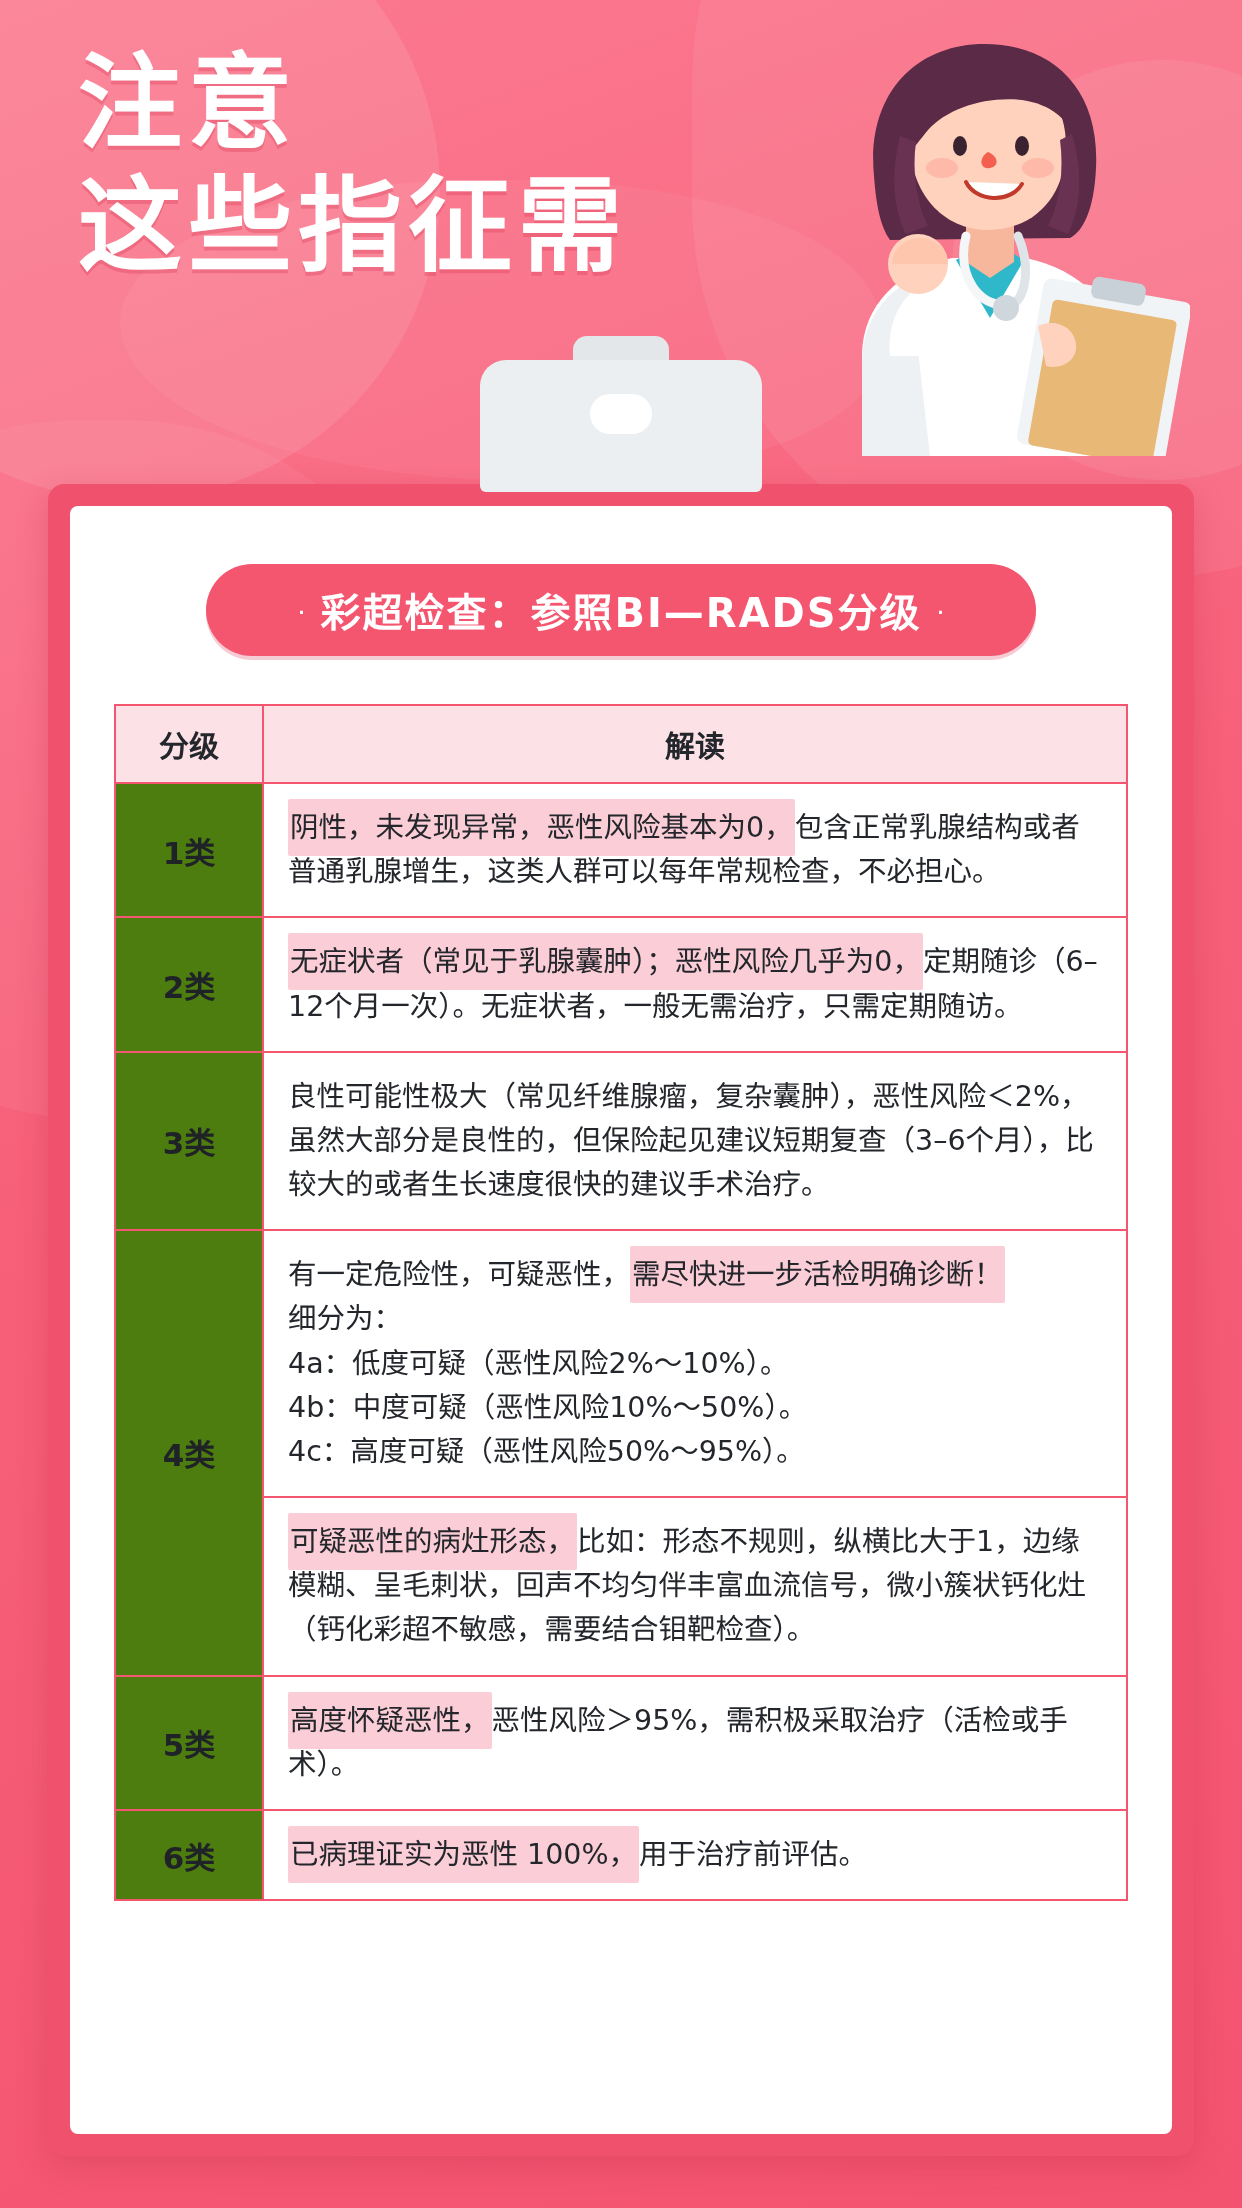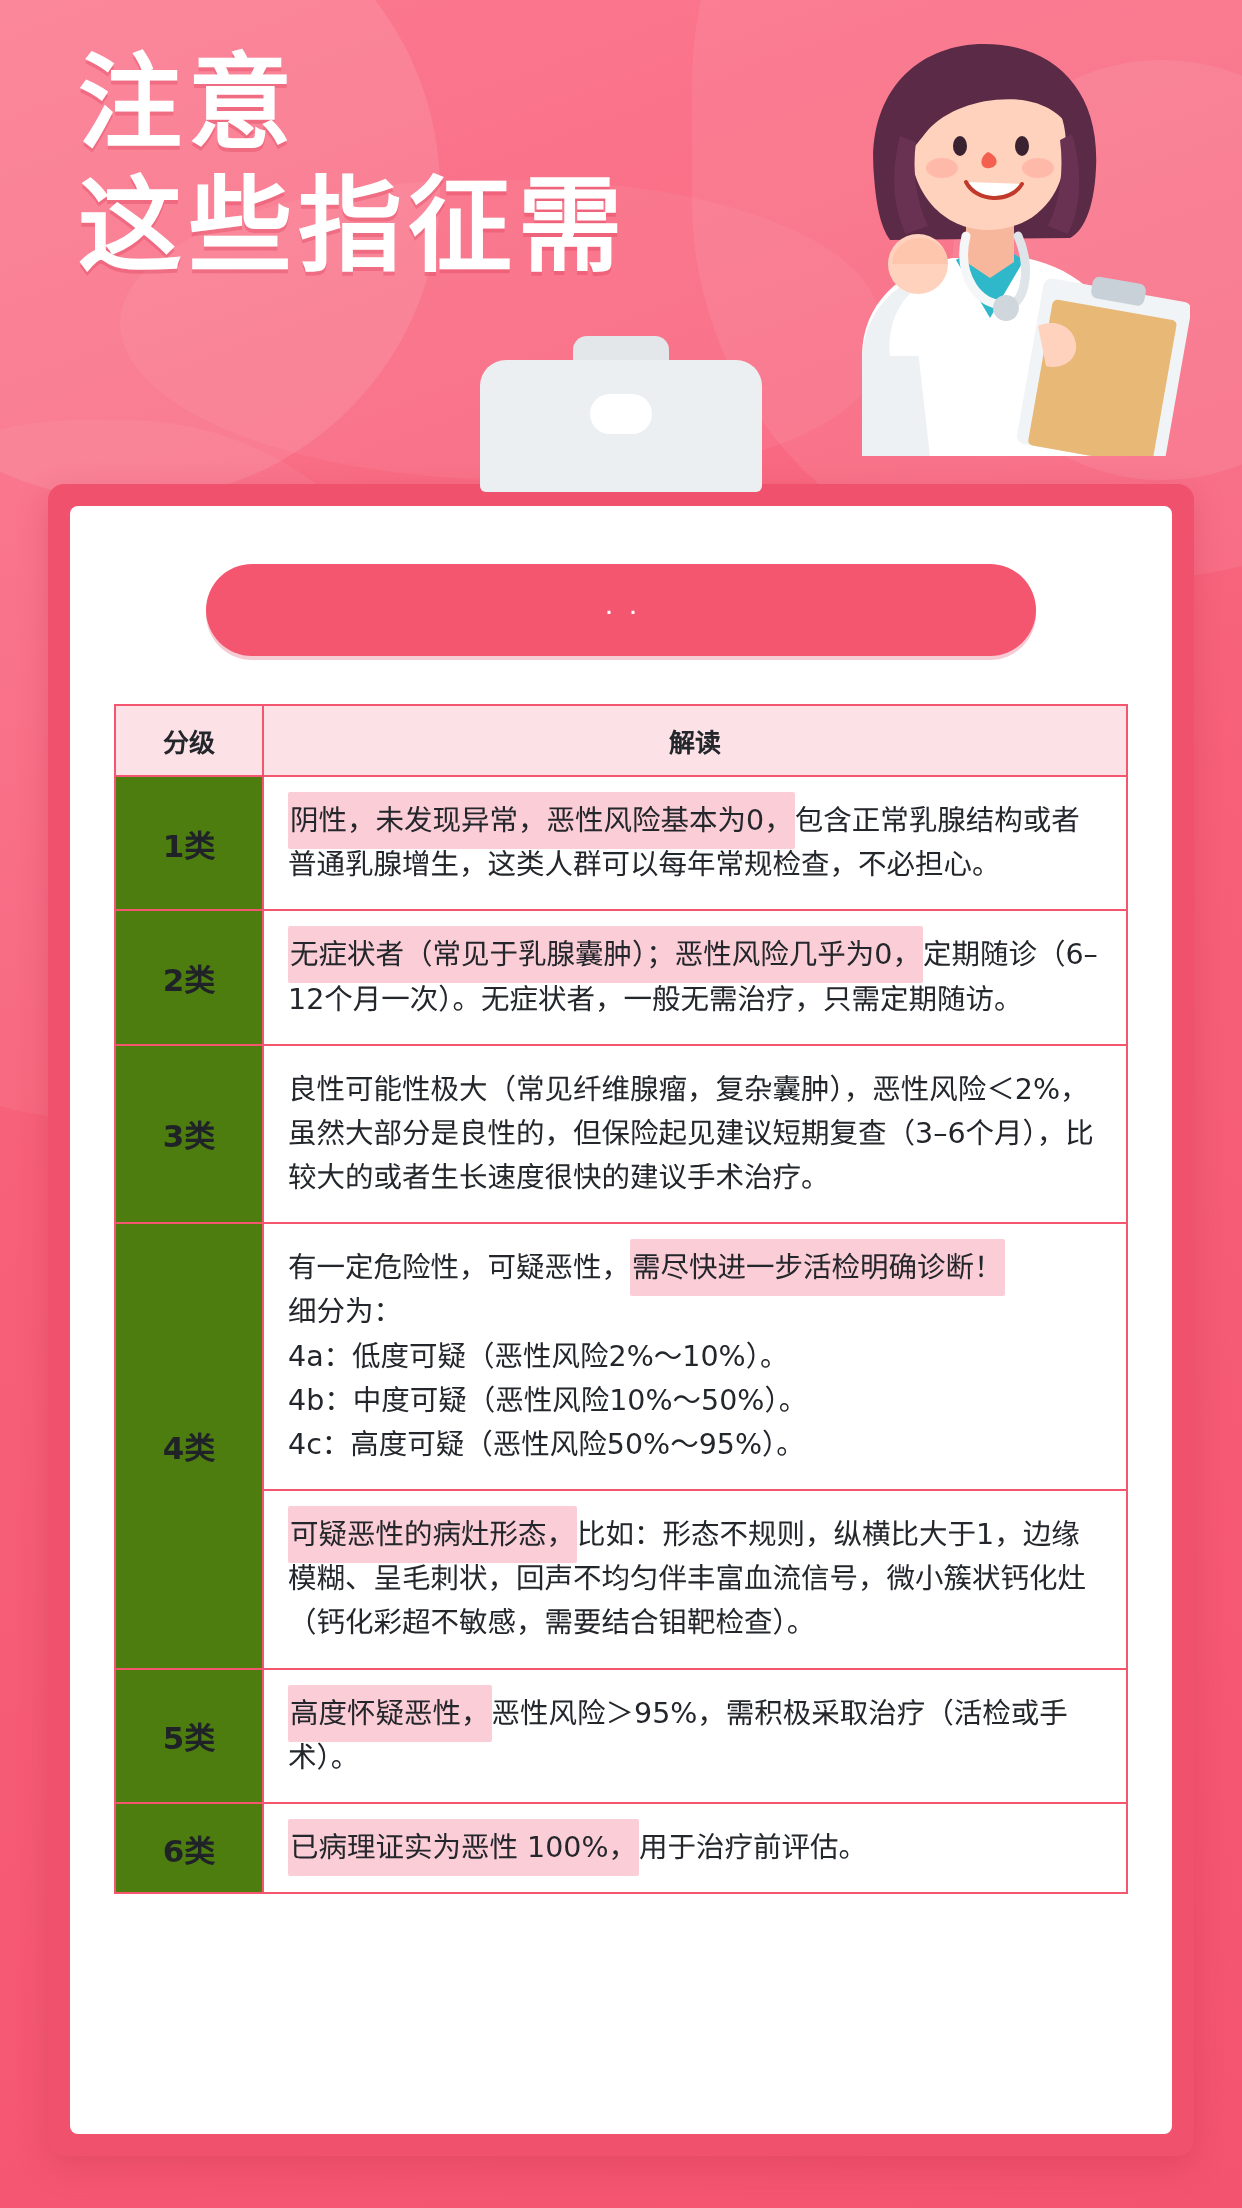--- a/index.html
+++ b/index.html
@@ -157,21 +157,21 @@
   }
   table.grade-table th, table.grade-table td {
     border: 2px solid #f5566f;
     vertical-align: middle;
   }
   col.c-grade { width: 148px; }
   th.th-grade, th.th-read {
     background: #fce1e6;
     color: #23262b;
     font-family: "DejaVu Sans", "Liberation Sans", sans-serif;
-    font-size: 26px;
+    font-size: 30px;
     font-weight: 900;
     padding: 16px 0;
     text-align: center;
   }
   td.grade-cell {
     background: #4d7c0f;
     text-align: center;
     font-family: "DejaVu Sans", "Liberation Sans", sans-serif;
     font-size: 31px;
     font-weight: 900;
@@ -257,20 +257,21 @@
 </div>
 
 <div class="clasp-top"></div>
 <div class="clasp"></div>
 
 <div class="card-outer">
   <div class="card-inner">
 
     <div class="pill">
       <span class="pill-dot">·</span>
+      <span class="pill-text">彩超检查：参照BI—RADS分级</span>
       <span class="pill-dot">·</span>
     </div>
 
     <table class="grade-table">
       <colgroup>
           <col class="c-grade">
           <col>
         </colgroup>
       <thead>
         <tr>

